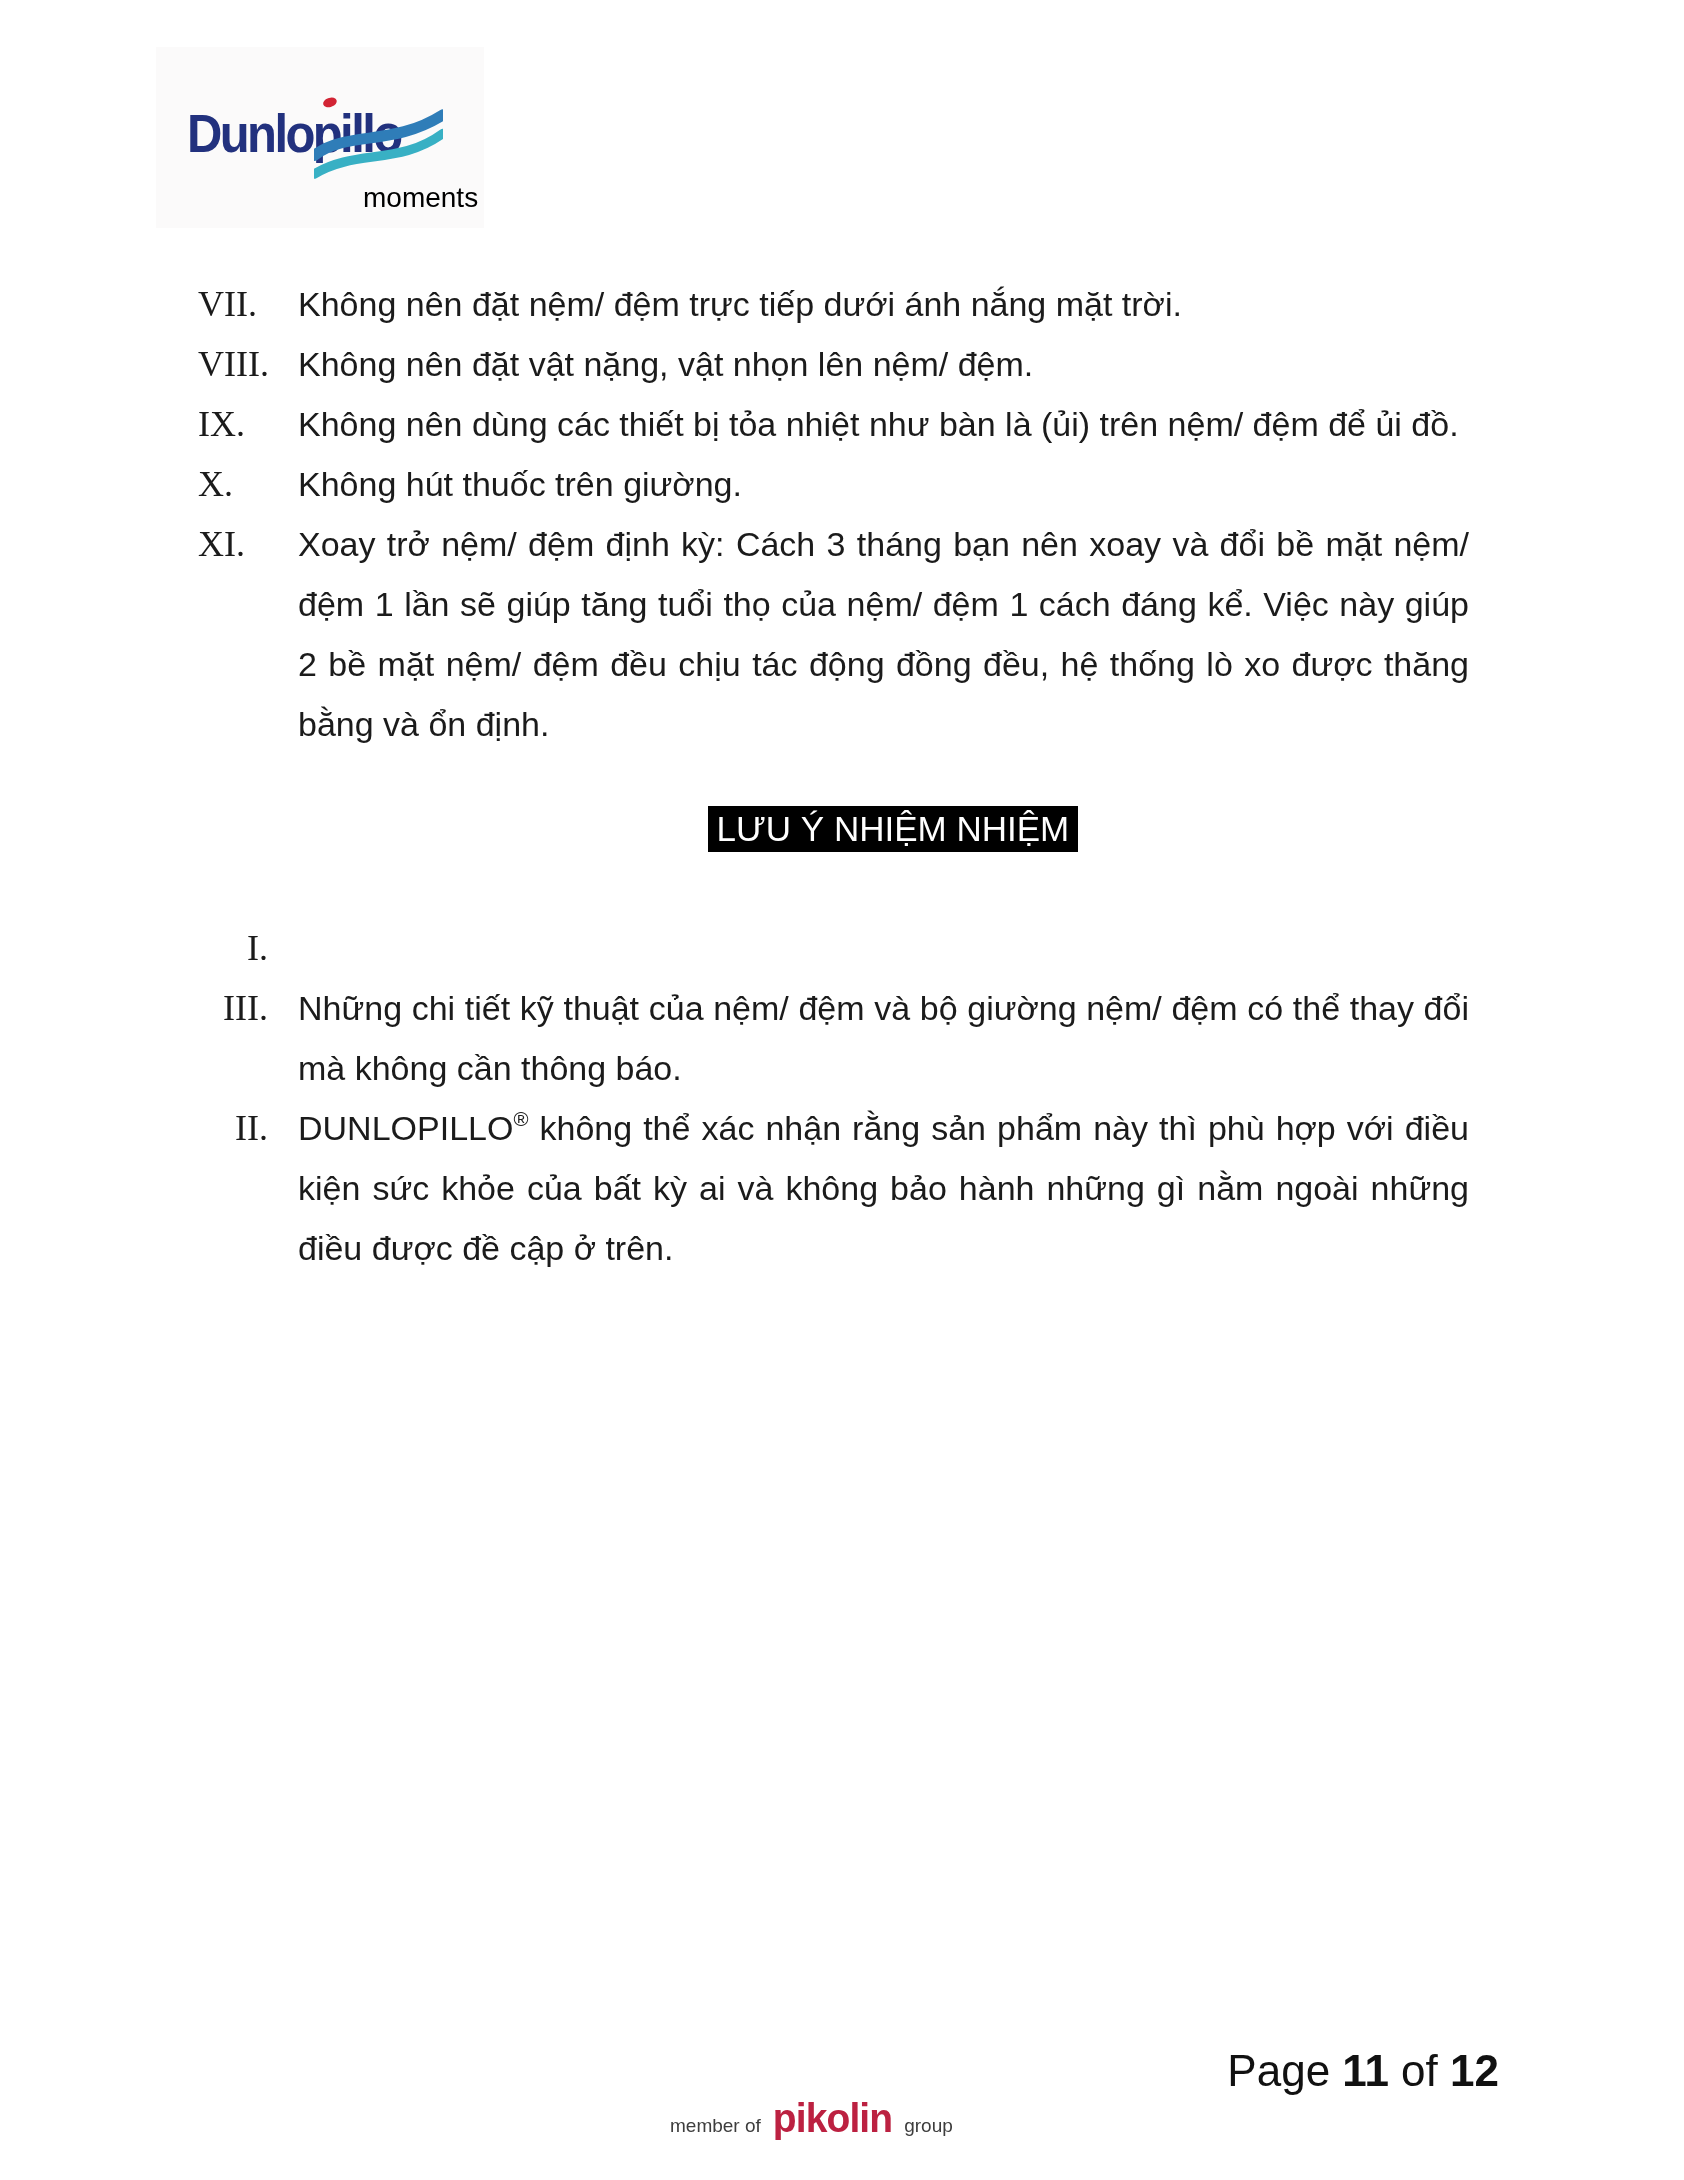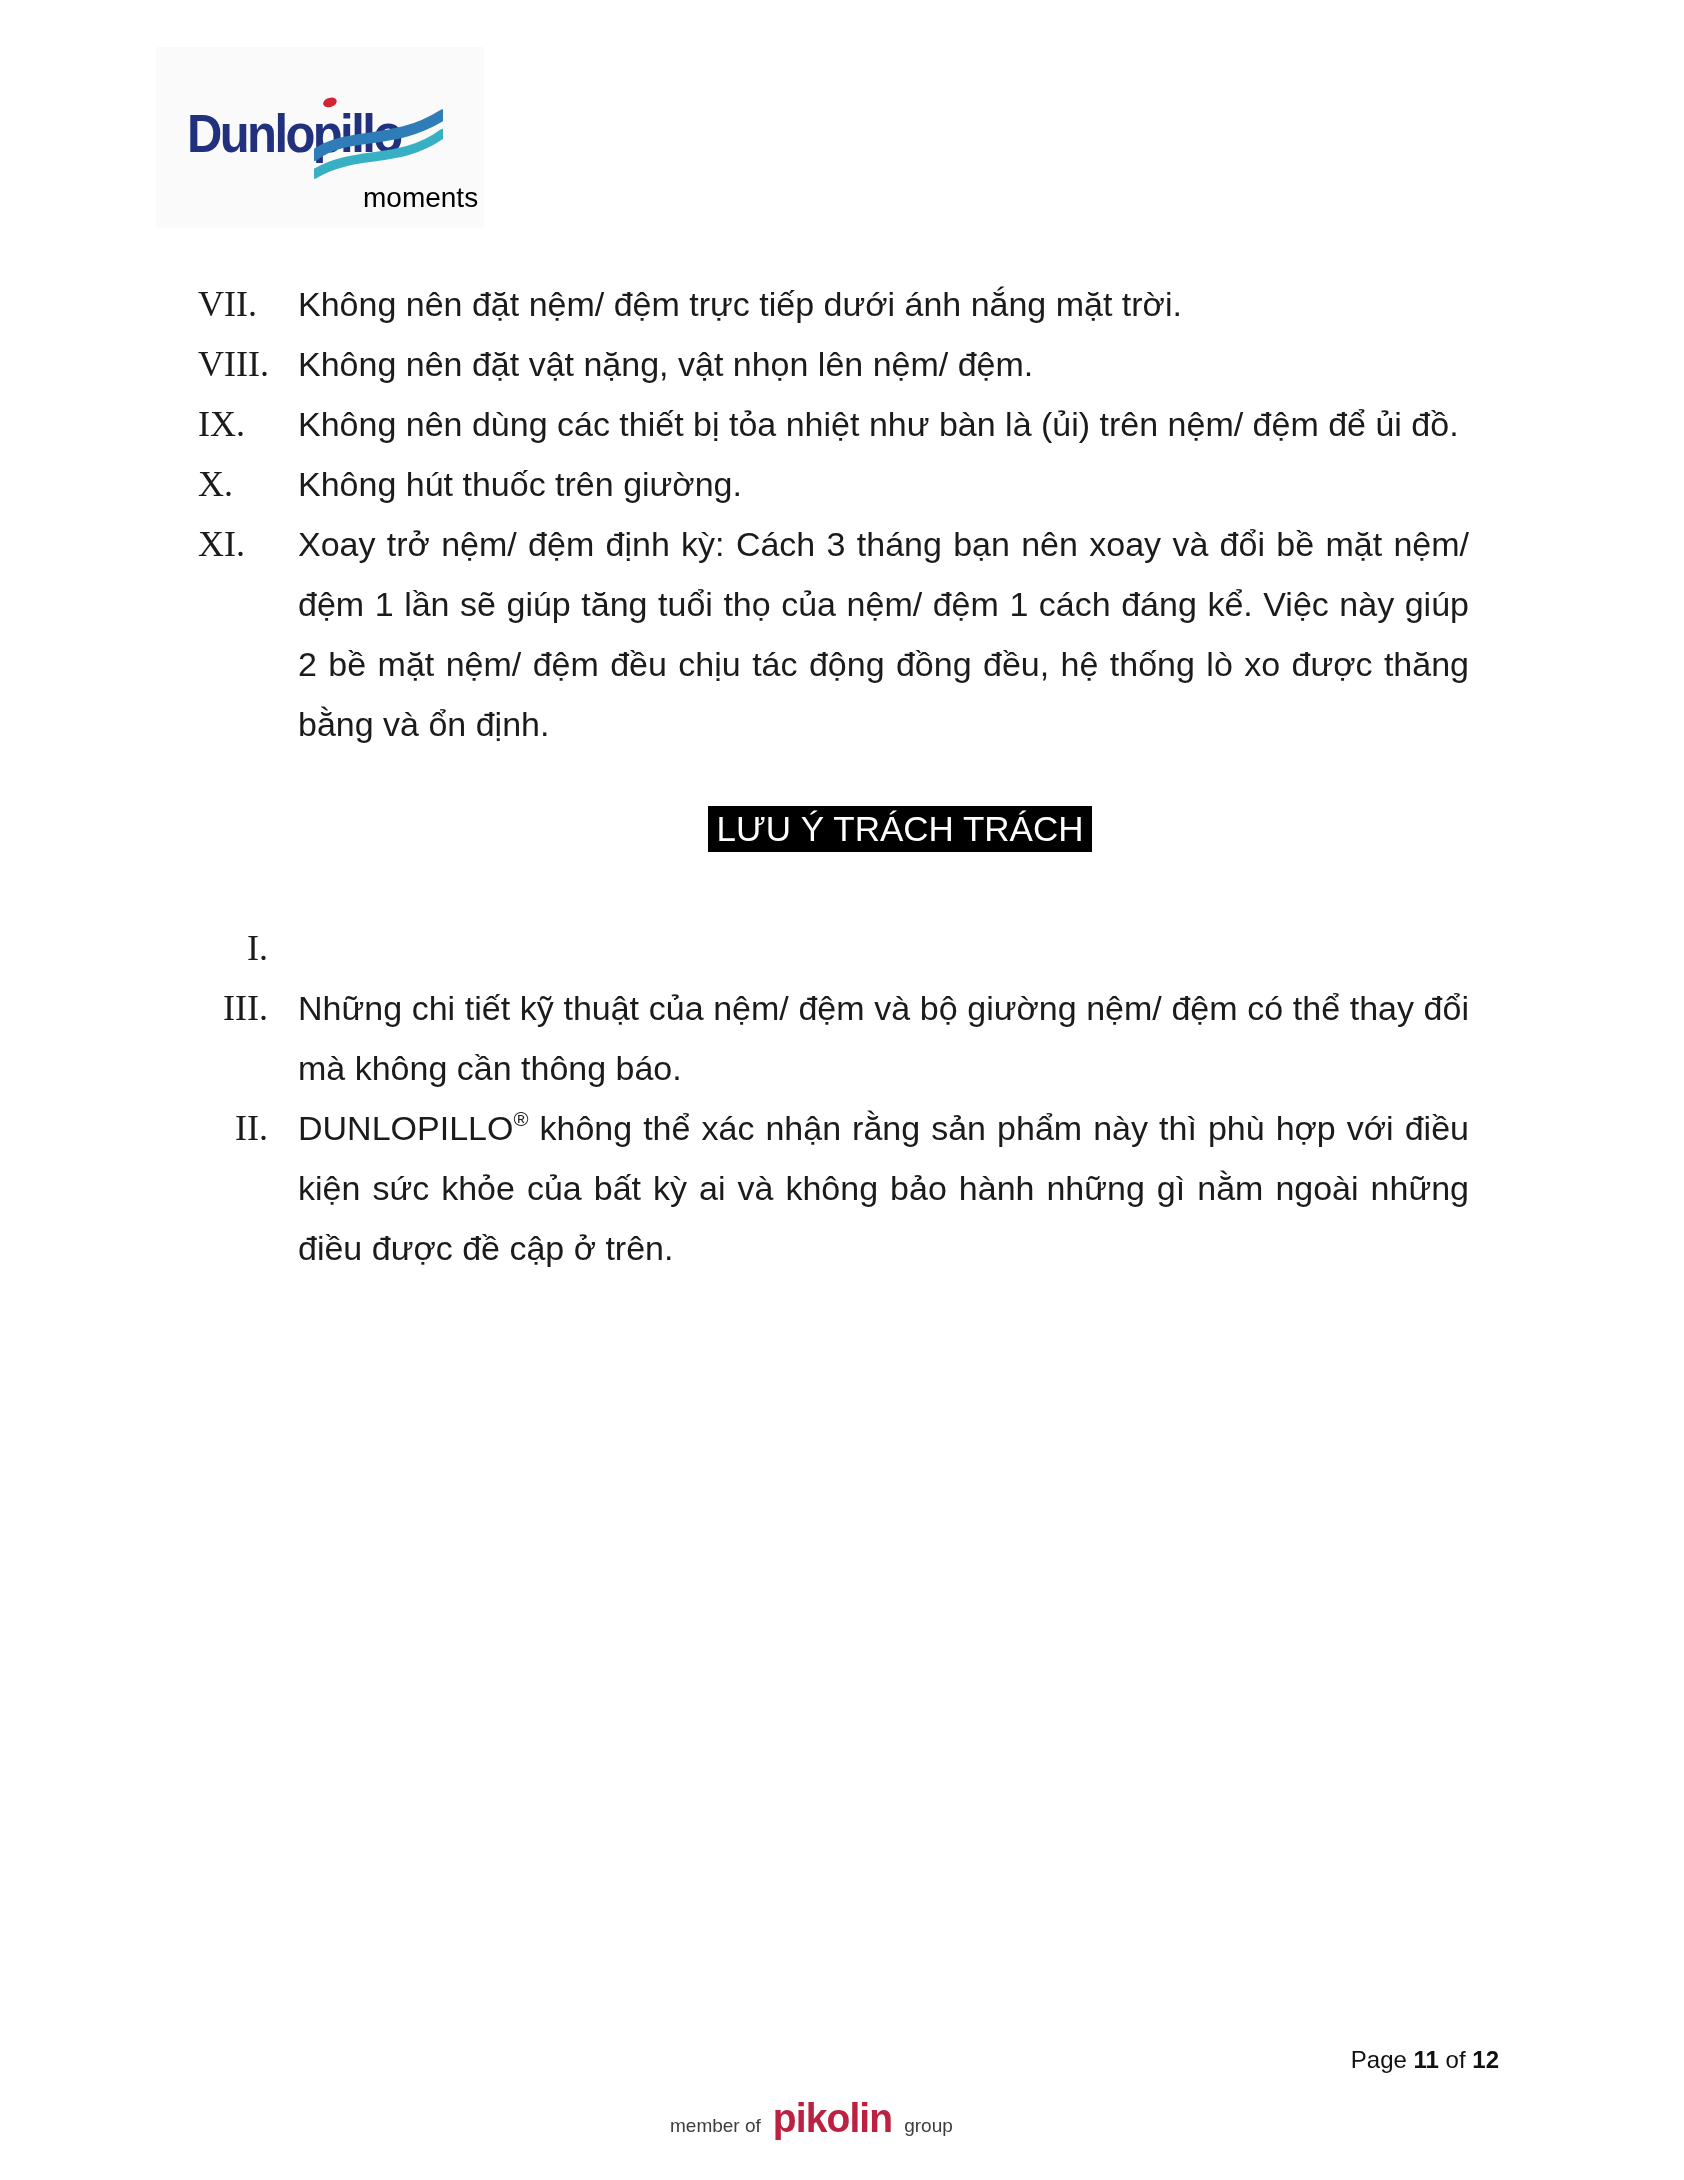--- a/index.html
+++ b/index.html
@@ -65,21 +65,21 @@
   .section-heading {
     position:absolute; top:806px; left:708px;
     background:#000000; color:#ffffff;
     font-size:35px; line-height:46px;
     padding:0 8.5px; white-space:nowrap;
   }
 
   
   .page-num {
     position:absolute; top:2046px; right:186px;
-    font-size:24px; color:#111;
+    font-size:44px; color:#111;
     white-space:nowrap;
   }
   .page-num b { font-weight:bold; }
   .footer-brand {
     position:absolute; top:2097px; left:670px;
     display:flex; align-items:baseline; gap:12px;
     white-space:nowrap;
   }
   .fb-small { font-size:19px; color:#3d3d3d; }
   .fb-logo {
@@ -116,21 +116,21 @@
   <div class="li-row">
     <div class="li-num">X.</div>
     <div class="li-text">Không hút thuốc trên giường.</div>
   </div>
   <div class="li-row">
     <div class="li-num">XI.</div>
     <div class="li-text">Xoay trở nệm/ đệm định kỳ: Cách 3 tháng bạn nên xoay và đổi bề mặt nệm/ đệm 1 lần sẽ giúp tăng tuổi thọ của nệm/ đệm 1 cách đáng kể. Việc này giúp 2 bề mặt nệm/ đệm đều chịu tác động đồng đều, hệ thống lò xo được thăng bằng và ổn định.</div>
   </div>
 </div>
 
-<div class="section-heading">LƯU Ý TRÁCH TRÁCH</div>
+<div class="section-heading">LƯU Ý NHIỆM NHIỆM</div>
 
 <div class="list liability-list">
   <div class="li-row">
     <div class="li-num">I.</div>
   </div>
   <div class="li-row">
     <div class="li-num">III.</div>
     <div class="li-text">Những chi tiết kỹ thuật của nệm/ đệm và bộ giường nệm/ đệm có thể thay đổi mà không cần thông báo.</div>
   </div>
   <div class="li-row">

